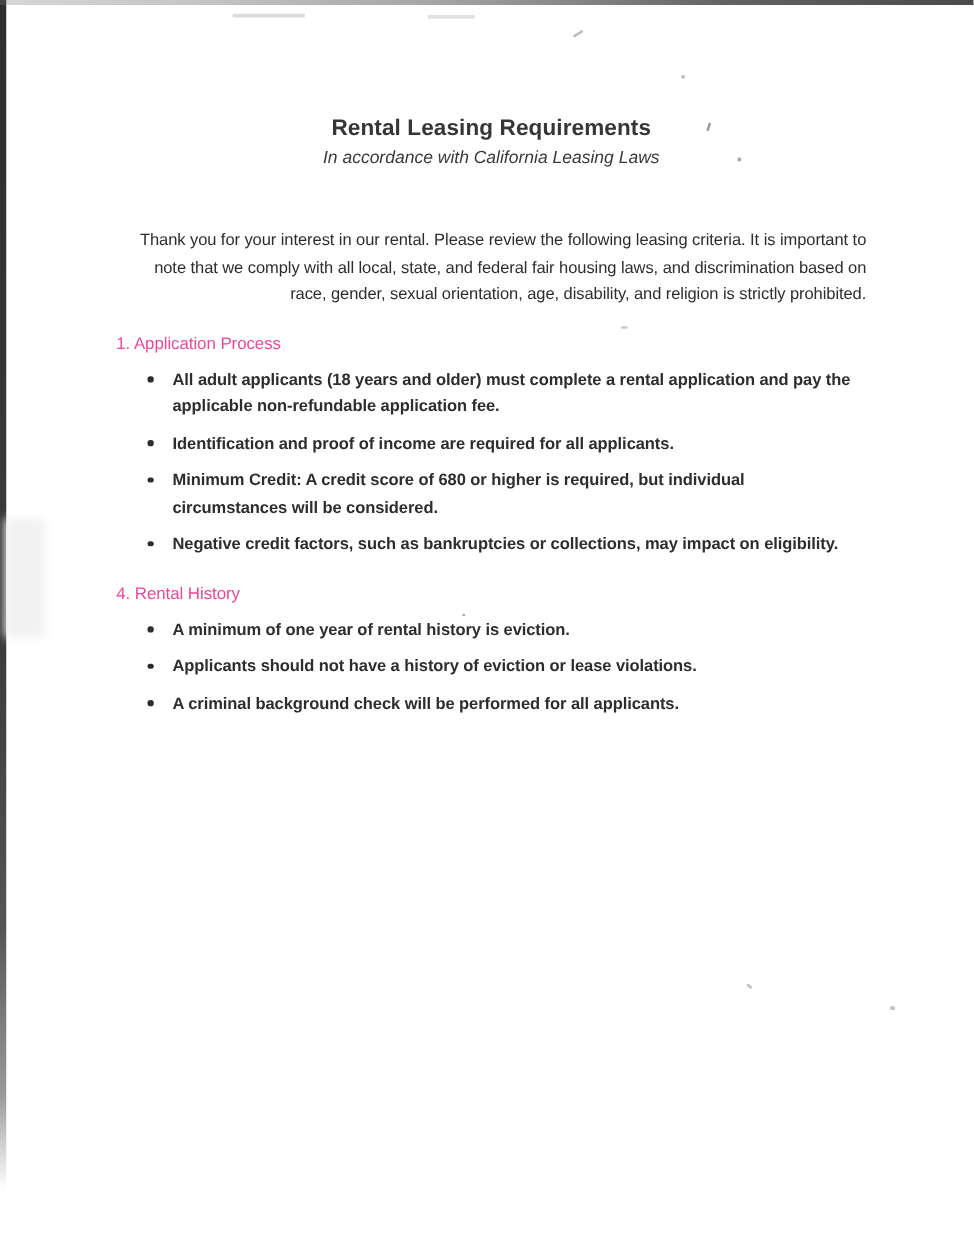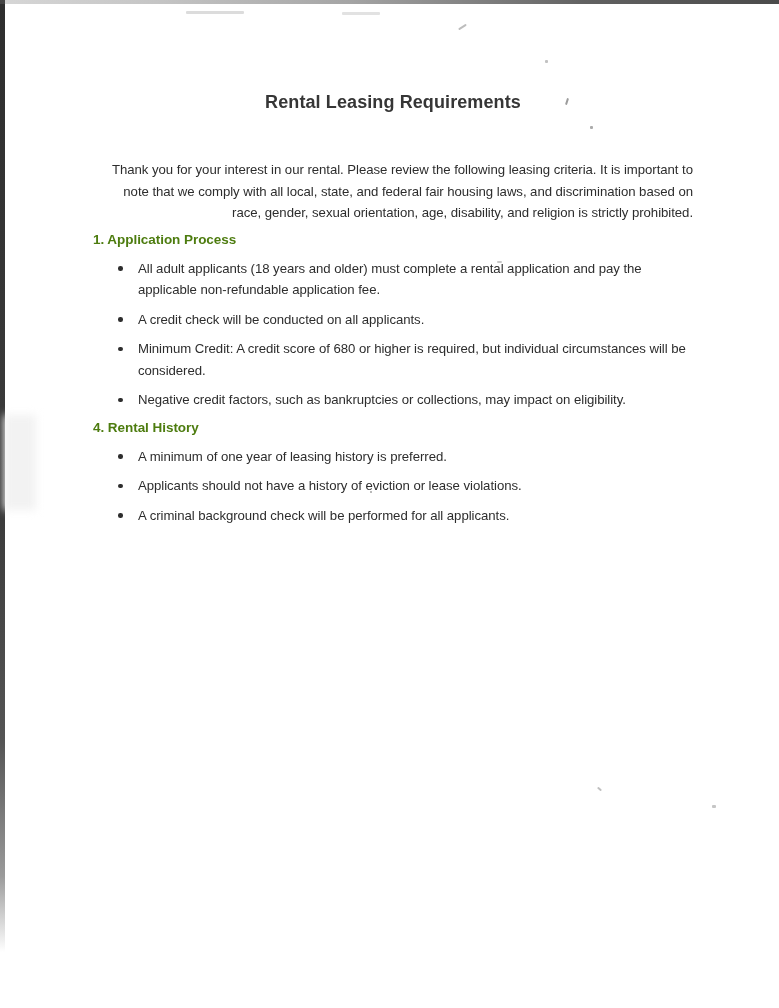--- a/index.html
+++ b/index.html
@@ -81,35 +81,36 @@
   }
   .intro {
     margin: 46px 0 6px 0;
     max-width: 600px;
     font-size: 13.2px;
     line-height: 21.5px;
     letter-spacing: -0.05px;
     text-align: right;
   }
   .sec-heading {
-    margin: 7px 0 9px 0;
+    margin: 20px 0 9px 0;
     font-size: 13.5px;
     line-height: 18px;
-    font-weight: bold;
-    color: #4d7c0f;
+    font-weight: normal;
+    color: #ec4899;
     letter-spacing: -0.05px;
   }
   .sec-heading.gap-before {
     margin-top: 54px;
   }
   ul.bullets {
     list-style: none;
     margin: 0;
     padding: 0;
     max-width: 597px;
+    font-weight: bold;
   }
   ul.bullets li {
     position: relative;
     margin: 0 0 8px 0;
     padding-left: 45px;
     font-size: 13.2px;
     line-height: 21.5px;
     letter-spacing: -0.05px;
   }
   ul.bullets li::before {
@@ -138,38 +139,39 @@
   <div class="speck spk5"></div>
   <div class="speck spk6"></div>
   <div class="speck spk7"></div>
   <div class="speck spk8"></div>
   <div class="speck spk9"></div>
   <div class="speck spk10"></div>
 
   <div class="content">
 
     <h1 class="title">Rental Leasing Requirements</h1>
+    <div class="subtitle">In accordance with California Leasing Laws</div>
 
     <p class="intro">Thank you for your interest in our rental. Please review the following leasing criteria. It is important to note that we comply with all local, state, and federal fair housing laws, and discrimination based on race, gender, sexual orientation, age, disability, and religion is strictly prohibited.</p>
 
     <h2 class="sec-heading">1. Application Process</h2>
     <ul class="bullets">
       <li>All adult applicants (18 years and older) must complete a rental application and pay the applicable non-refundable application fee.</li>
+      <li>Identification and proof of income are required for all applicants.</li>
     </ul>
 
 
     <ul class="bullets">
-      <li>A credit check will be conducted on all applicants.</li>
       <li>Minimum Credit: A credit score of 680 or higher is required, but individual circumstances will be considered.</li>
       <li>Negative credit factors, such as bankruptcies or collections, may impact on eligibility.</li>
     </ul>
 
     <h2 class="sec-heading">4. Rental History</h2>
     <ul class="bullets">
-      <li>A minimum of one year of leasing history is preferred.</li>
+      <li>A minimum of one year of rental history is eviction.</li>
       <li>Applicants should not have a history of eviction or lease violations.</li>
     </ul>
 
     <ul class="bullets">
       <li>A criminal background check will be performed for all applicants.</li>
     </ul>
 
   </div>
 </div>
 

